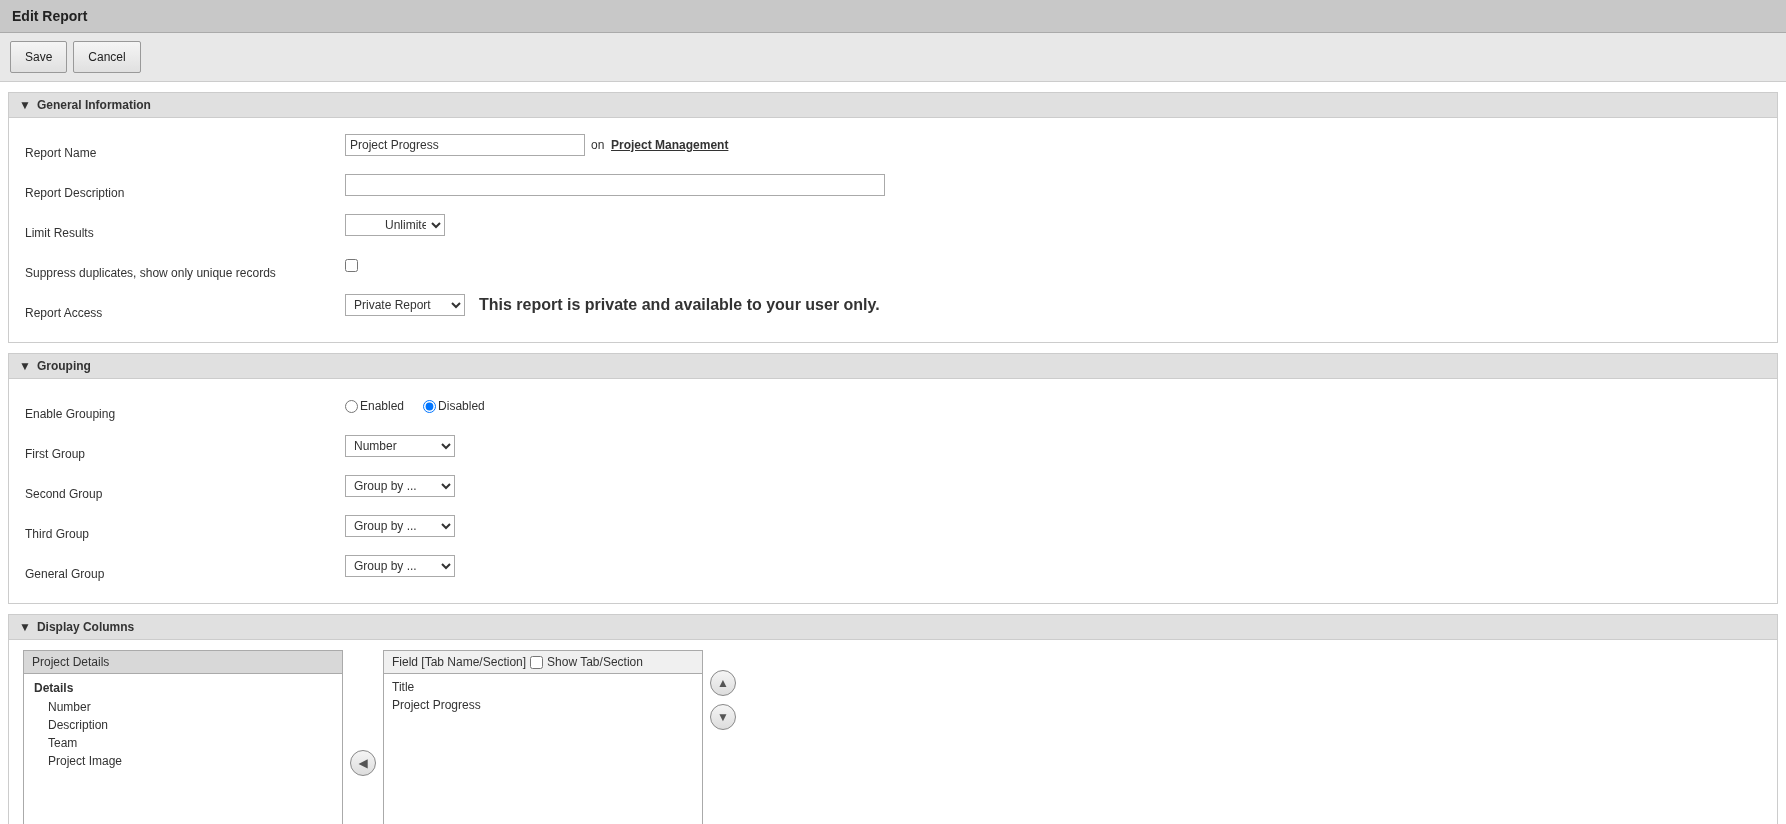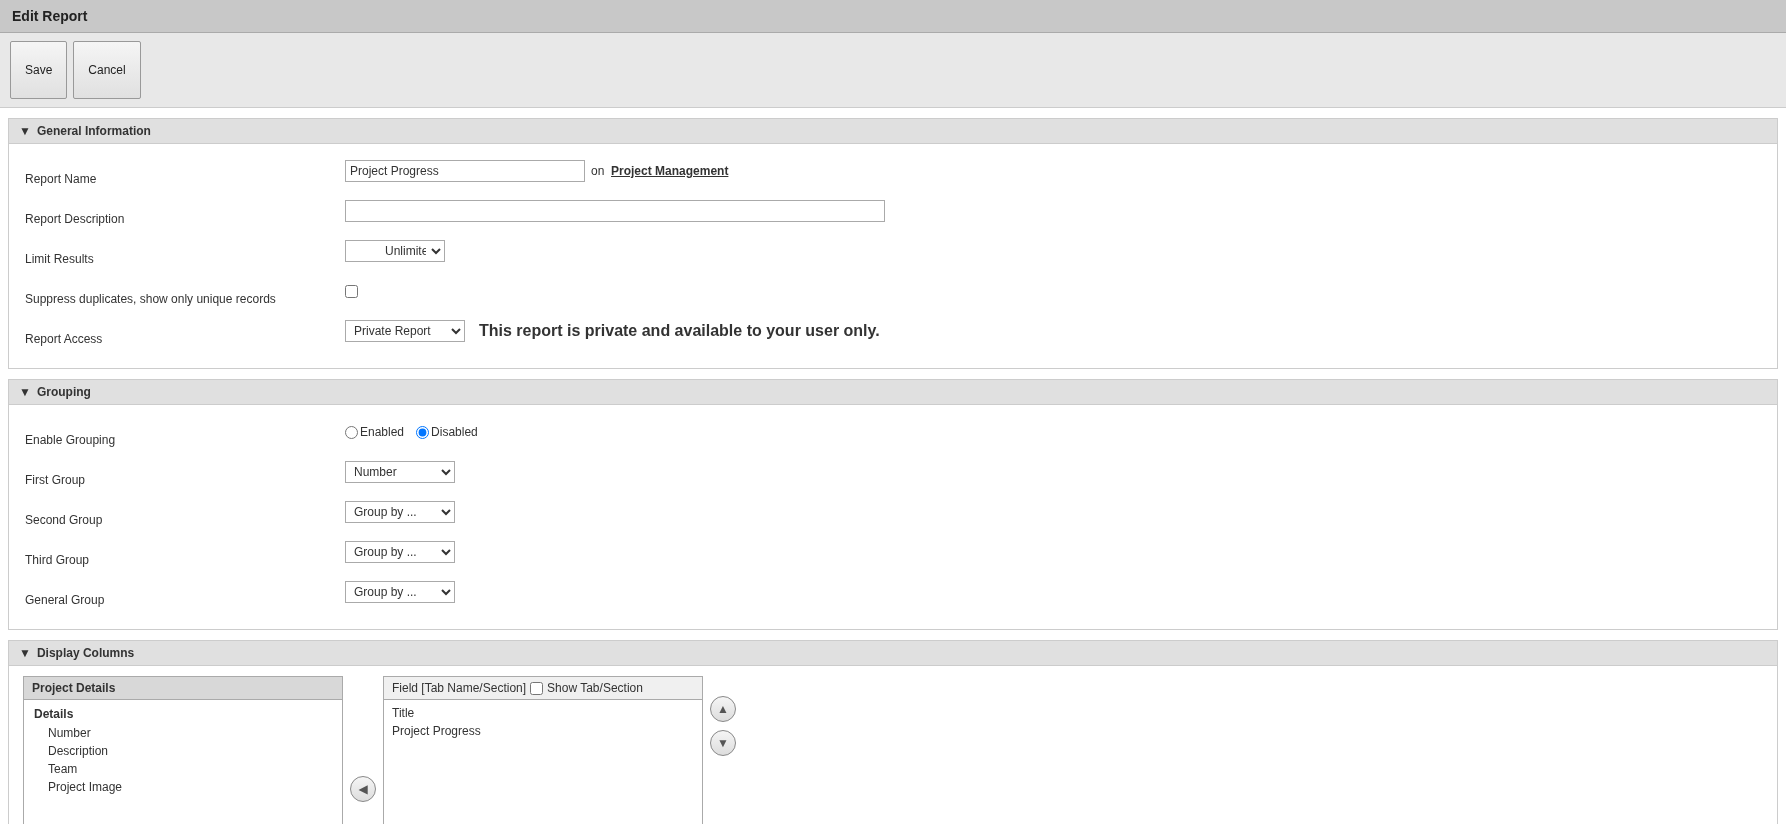--- a/index.html
+++ b/index.html
@@ -23,21 +23,21 @@
       border-bottom: 1px solid #aaa;
     }
     .toolbar {
       background: #e8e8e8;
       padding: 8px 10px;
       border-bottom: 1px solid #ccc;
       display: flex;
       gap: 6px;
     }
     .btn {
-      padding: 21px 14px;
+      padding: 8px 14px;
       font-size: 12px;
       border: 1px solid #999;
       background: linear-gradient(to bottom, #f5f5f5, #e0e0e0);
       cursor: pointer;
       border-radius: 2px;
       color: #222;
     }
 
     .section {
       border: 1px solid #ccc;
@@ -90,42 +90,42 @@
     .access-select { width: 120px; }
     .group-select { width: 110px; }
     .on-label { margin-left: 6px; font-size: 12px; }
     .on-label strong { font-weight: bold; text-decoration: underline; }
     .private-note {
       margin-left: 14px;
       font-size: 16px;
       font-weight: bold;
       color: #333;
     }
-    .radio-group { display: flex; align-items: flex-start; gap: 12px; font-size: 12px; }
+    .radio-group { display: flex; align-items: flex-start; gap: 19px; font-size: 12px; }
     .radio-group label { display: flex; align-items: center; gap: 2px; cursor: pointer; }
 
     
     .display-columns-body {
       padding: 10px 14px;
     }
     .columns-layout {
       display: flex;
       align-items: flex-start;
       gap: 0;
     }
     .project-details-panel {
       border: 1px solid #aaa;
       width: 320px;
       flex-shrink: 0;
     }
     .project-details-title {
       background: #d8d8d8;
       padding: 4px 8px;
       font-size: 12px;
-      font-weight: bold;
+      font-weight: normal;
       border-bottom: 1px solid #aaa;
     }
     .project-details-content {
       background: #fff;
       height: 220px;
       overflow-y: auto;
       padding: 4px 0;
     }
     .tree-group-label {
       padding: 3px 10px;

